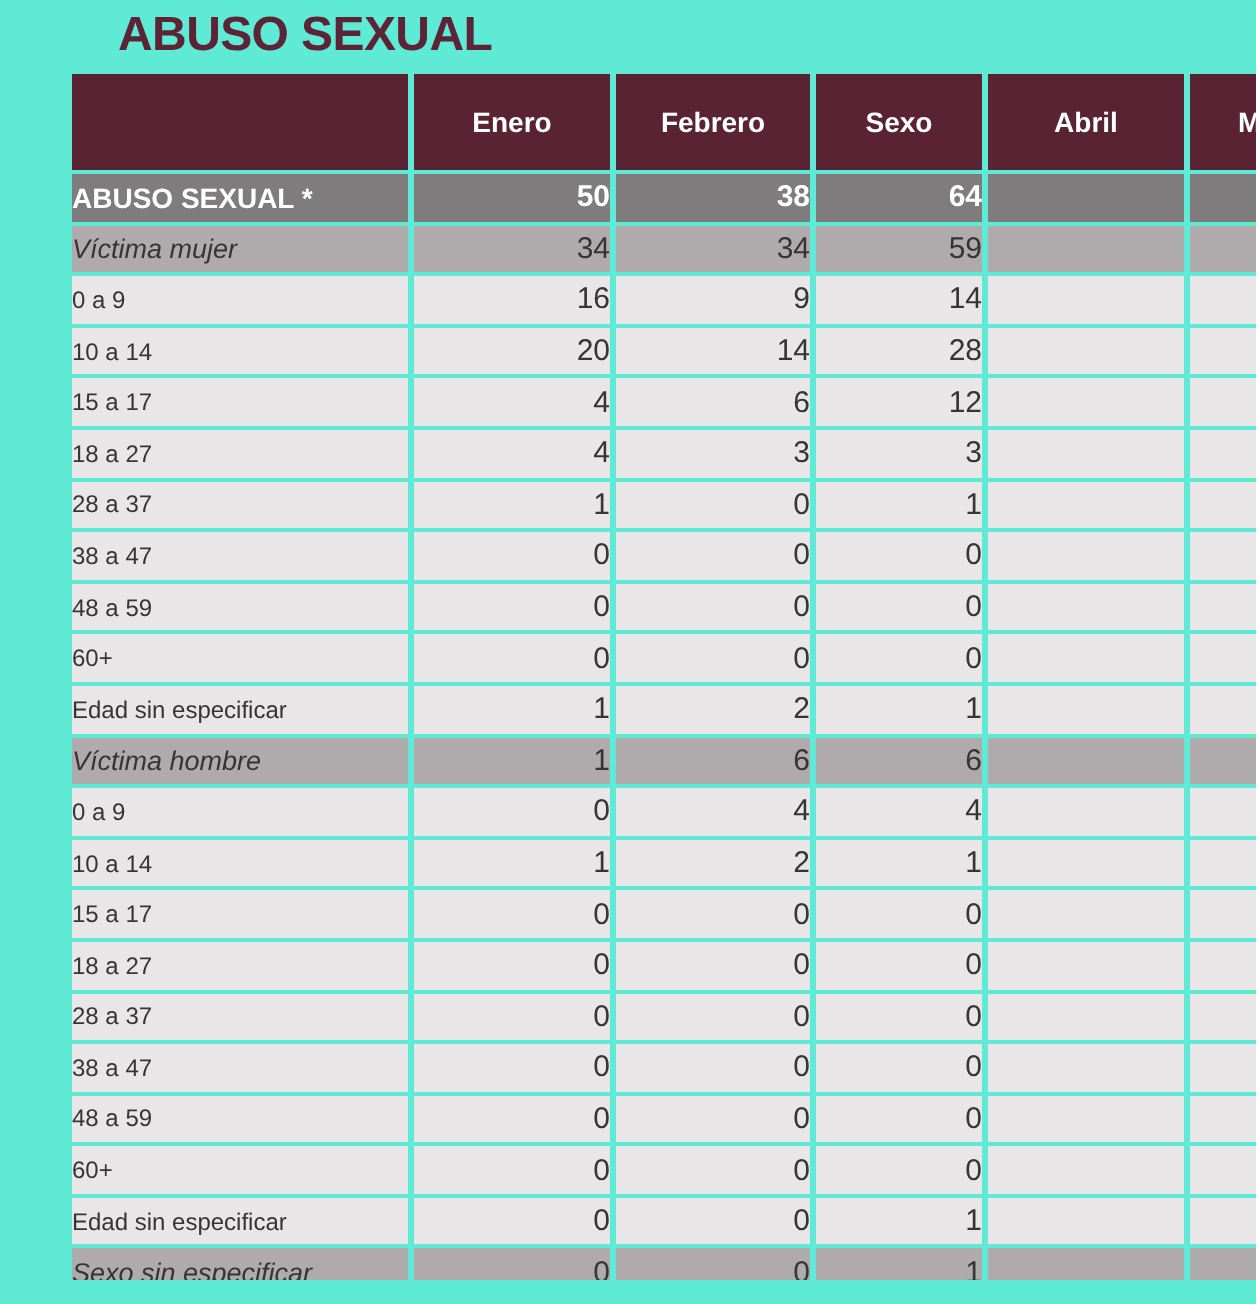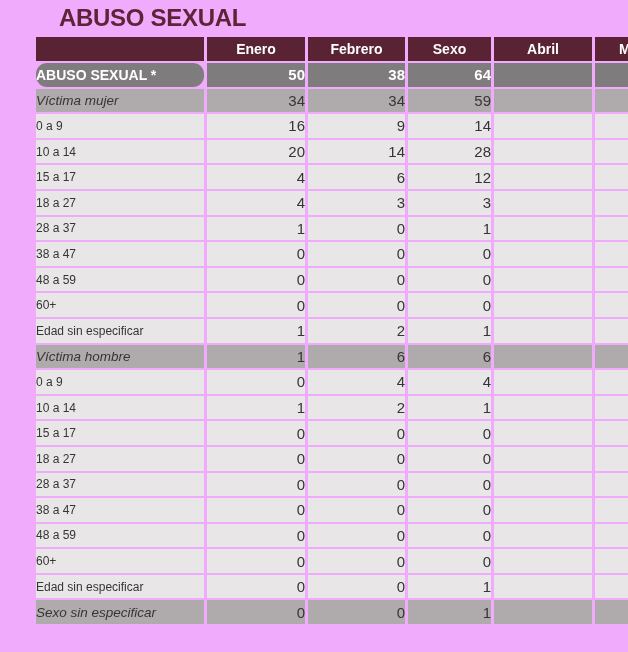--- a/index.html
+++ b/index.html
@@ -1,20 +1,20 @@
 <!DOCTYPE html>
 <html style="--header_bg: #5a2334; --header_text: #ffffff; --title_text: #5c2436; --total_row_bg: #7f7c7d; --group_row_bg: #afabac; --data_row_bg: #e8e6e7; --body_text: #363435;"><head>
 <meta charset="utf-8">
 <style>
   html, body { margin: 0; padding: 0; background: #ffffff; }
   .page {
     position: relative;
     width: 628px;
     height: 652px;
-    background: #f0abfc;
+    background: #5eead4;
     overflow: hidden;
     font-family: "Liberation Sans", sans-serif;
   }
   .title {
     position: absolute;
     left: 59px;
     top: 4px;
     font-size: 24px;
     font-weight: 600;
     letter-spacing: -0.3px;
@@ -36,21 +36,21 @@
     width: 657px;
   }
   table.report th {
     background: var(--header_bg, #5a2334);
     color: var(--header_text, #ffffff);
     font-size: 14px;
     font-weight: bold;
     text-align: center;
     vertical-align: middle;
     height: 24px;
-    padding: 0;
+    padding: 12px;
     overflow: hidden;
     white-space: nowrap;
   }
   table.report th.partial {
     text-align: left;
     padding-left: 24px;
   }
   table.report td {
     height: 23.6px;
     vertical-align: middle;
@@ -66,21 +66,21 @@
   }
   td.value {
     font-size: 15px;
     text-align: right;
     padding: 0 7px 0 4px;
   }
   tr.data td { background: var(--data_row_bg, #e8e6e7); }
   tr.group td { background: var(--group_row_bg, #afabac); }
   tr.group td.label { font-style: italic; font-size: 13.5px; padding-left: 0; }
   tr.total td { background: var(--total_row_bg, #7f7c7d); color: #ffffff; font-weight: bold; }
-  tr.total td.label { font-size: 14px; border-radius: 11px; }
+  tr.total td.label { font-size: 14px; }
 </style>
 </head>
 <body>
 
 <div class="page">
   <div class="title">ABUSO SEXUAL</div>
   <div class="table-wrap">
     <table class="report">
       <colgroup>
         <col style="width:168px">

